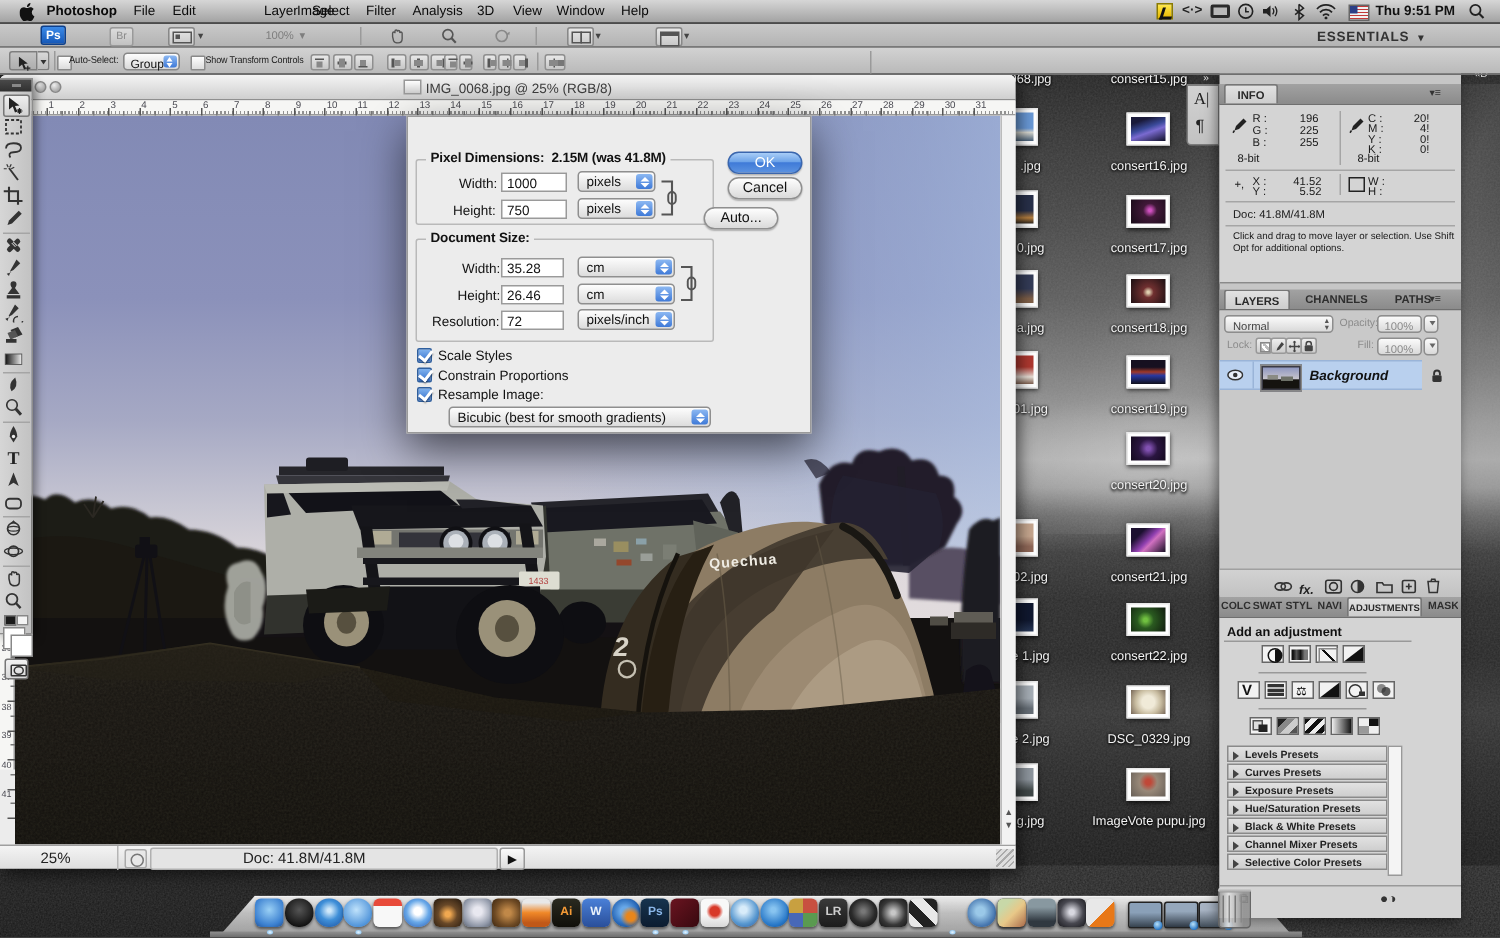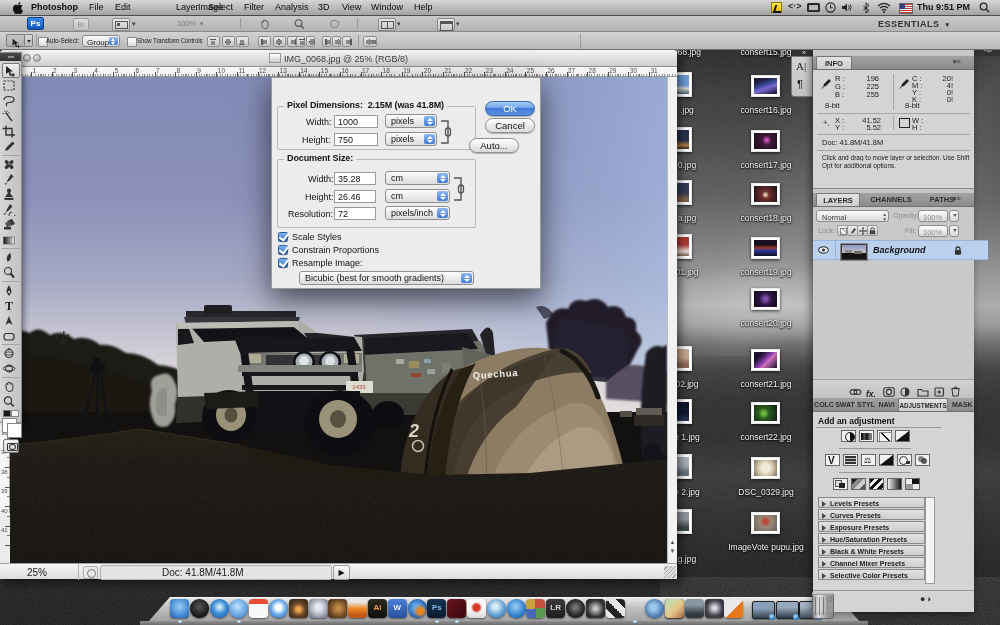--- a/index.html
+++ b/index.html
@@ -136,21 +136,21 @@
       <i style="background:linear-gradient(180deg,#101830 60%,#283858 100%)"></i>
     </div>
 <div class="dlab" style="left:687px;top:432px">e 1.jpg</div>
 <div class="dthumb" style="left:660px;top:454px;width:30px;height:23px">
       <i style="background:linear-gradient(180deg,#a8b0b8 45%,#687078 80%)"></i>
     </div>
 <div class="dlab" style="left:687px;top:487px">e 2.jpg</div>
 <div class="dthumb" style="left:660px;top:509px;width:30px;height:23px">
       <i style="background:linear-gradient(180deg,#9098a0 40%,#404848 80%)"></i>
     </div>
-<div class="dlab" style="left:687px;top:554px">g.jpg</div>
+<div class="dlab" style="left:687px;top:542px">g.jpg</div>
 <div id="dockwrap" class="abs">
 <div id="shelf"></div>
 <div id="shelffront"></div>
 <span class="dicon" style="left:170.0px;background:radial-gradient(circle at 50% 40%,#9ad0f5,#3a7fd0 70%,#26518e);border-radius:4px;"></span>
 <span class="dicon" style="left:189.8px;background:radial-gradient(circle at 50% 40%,#555,#111 75%);border-radius:9px;"></span>
 <span class="dicon" style="left:209.6px;background:radial-gradient(circle at 50% 42%,#cfe8fa 8%,#3f8fd8 45%,#1a4f9e);border-radius:9px;"></span>
 <span class="dicon" style="left:229.4px;background:radial-gradient(circle at 45% 40%,#bfe2fb,#4a90d8 75%,#2a60a8);border-radius:9px;"></span>
 <span class="dicon" style="left:249.2px;background:linear-gradient(180deg,#e84a3a 28%,#f8f8f8 28%);border-radius:4px;"></span>
 <span class="dicon" style="left:269.0px;background:radial-gradient(circle at 50% 45%,#ffffff 18%,#68a8e8 52%,#2858b0);border-radius:9px;"></span>
 <span class="dicon" style="left:288.8px;background:radial-gradient(circle at 50% 55%,#f0a850 12%,#684828 45%,#23180e);border-radius:4px;"></span>
@@ -730,21 +730,21 @@
             <path d="M1.8,3.2 V2.4 a1.7,1.7 0 0 1 3.4,0 V3.2" stroke="#444" stroke-width="1" fill="none"></path>
           </svg>
         </span>
 <span class="ptext pgray" style="left:92px;top:20px;font-size:7px">Fill:</span>
 <span class="pdd" style="left:105px;top:18px;width:30px;height:12px">
           <span class="ptext pgray" style="left:4px;top:2px">100%</span>
         </span>
 <span class="pdd" style="left:136px;top:18px;width:10px;height:12px">
           <span style="position:absolute;left:2.5px;top:3px;border-left:2.5px solid transparent;border-right:2.5px solid transparent;border-top:3.5px solid #666"></span>
         </span>
-<div class="abs" style="left:0;top:33px;width:175px;height:20px;background:#b9d0ee;border-top:1px solid #9ab4d8;border-bottom:1px solid #9ab4d8;box-sizing:border-box">
+<div class="abs" style="left:0;top:33px;width:135px;height:20px;background:#b9d0ee;border-top:1px solid #9ab4d8;border-bottom:1px solid #9ab4d8;box-sizing:border-box">
 <span class="abs" style="left:0;top:0;width:22px;height:18px;border-right:1px solid #9ab4d8">
             <svg style="position:absolute;left:5px;top:5px" width="11" height="8" viewBox="0 0 13 9">
               <ellipse cx="6.5" cy="4.5" rx="5.8" ry="3.8" fill="#e8eef8" stroke="#333" stroke-width="1.2"></ellipse>
               <circle cx="6.5" cy="4.5" r="1.8" fill="#333"></circle>
             </svg>
           </span>
 <span class="abs" style="left:27px;top:1.5px;width:26px;height:16px;background:#3a3a44;border:1px solid #888">
             <i style="position:absolute;left:1px;top:1px;right:1px;height:8px;background:linear-gradient(#8f97c0,#c9c6cc)"></i>
             <i style="position:absolute;left:1px;bottom:1px;right:1px;height:6px;background:#15130f"></i>
             <i style="position:absolute;left:4px;top:6px;width:7px;height:3px;background:#8a8b84"></i>

